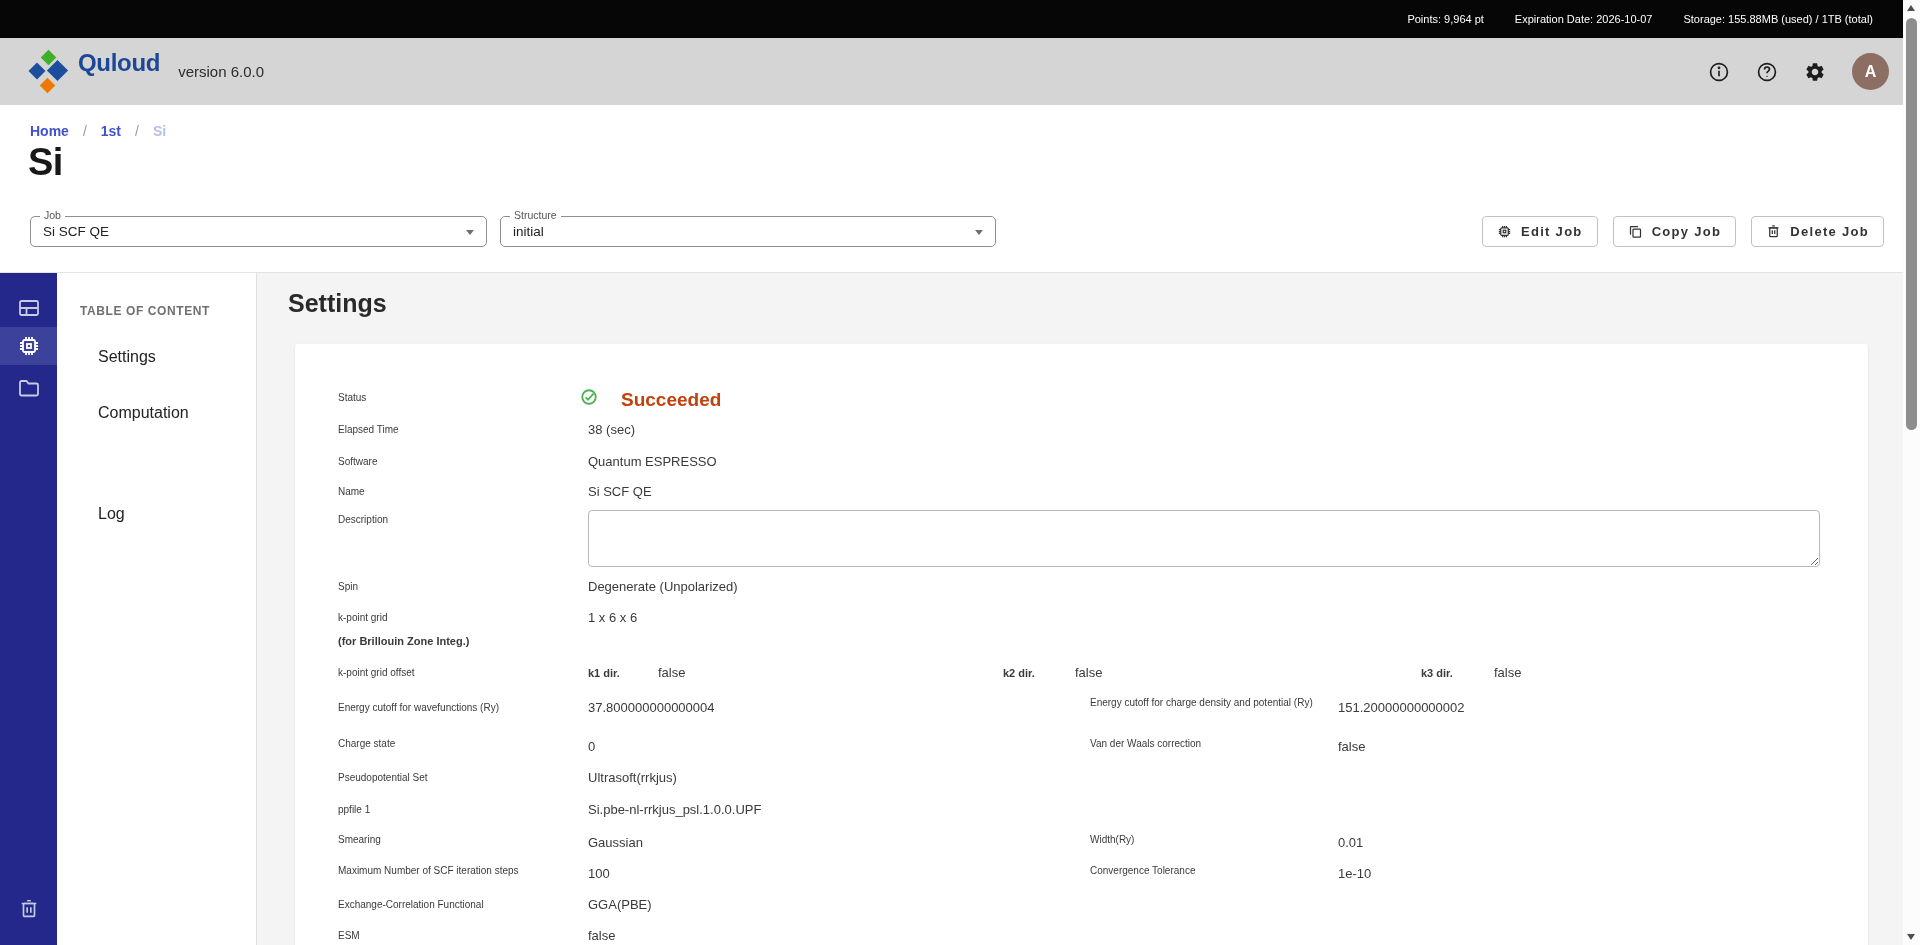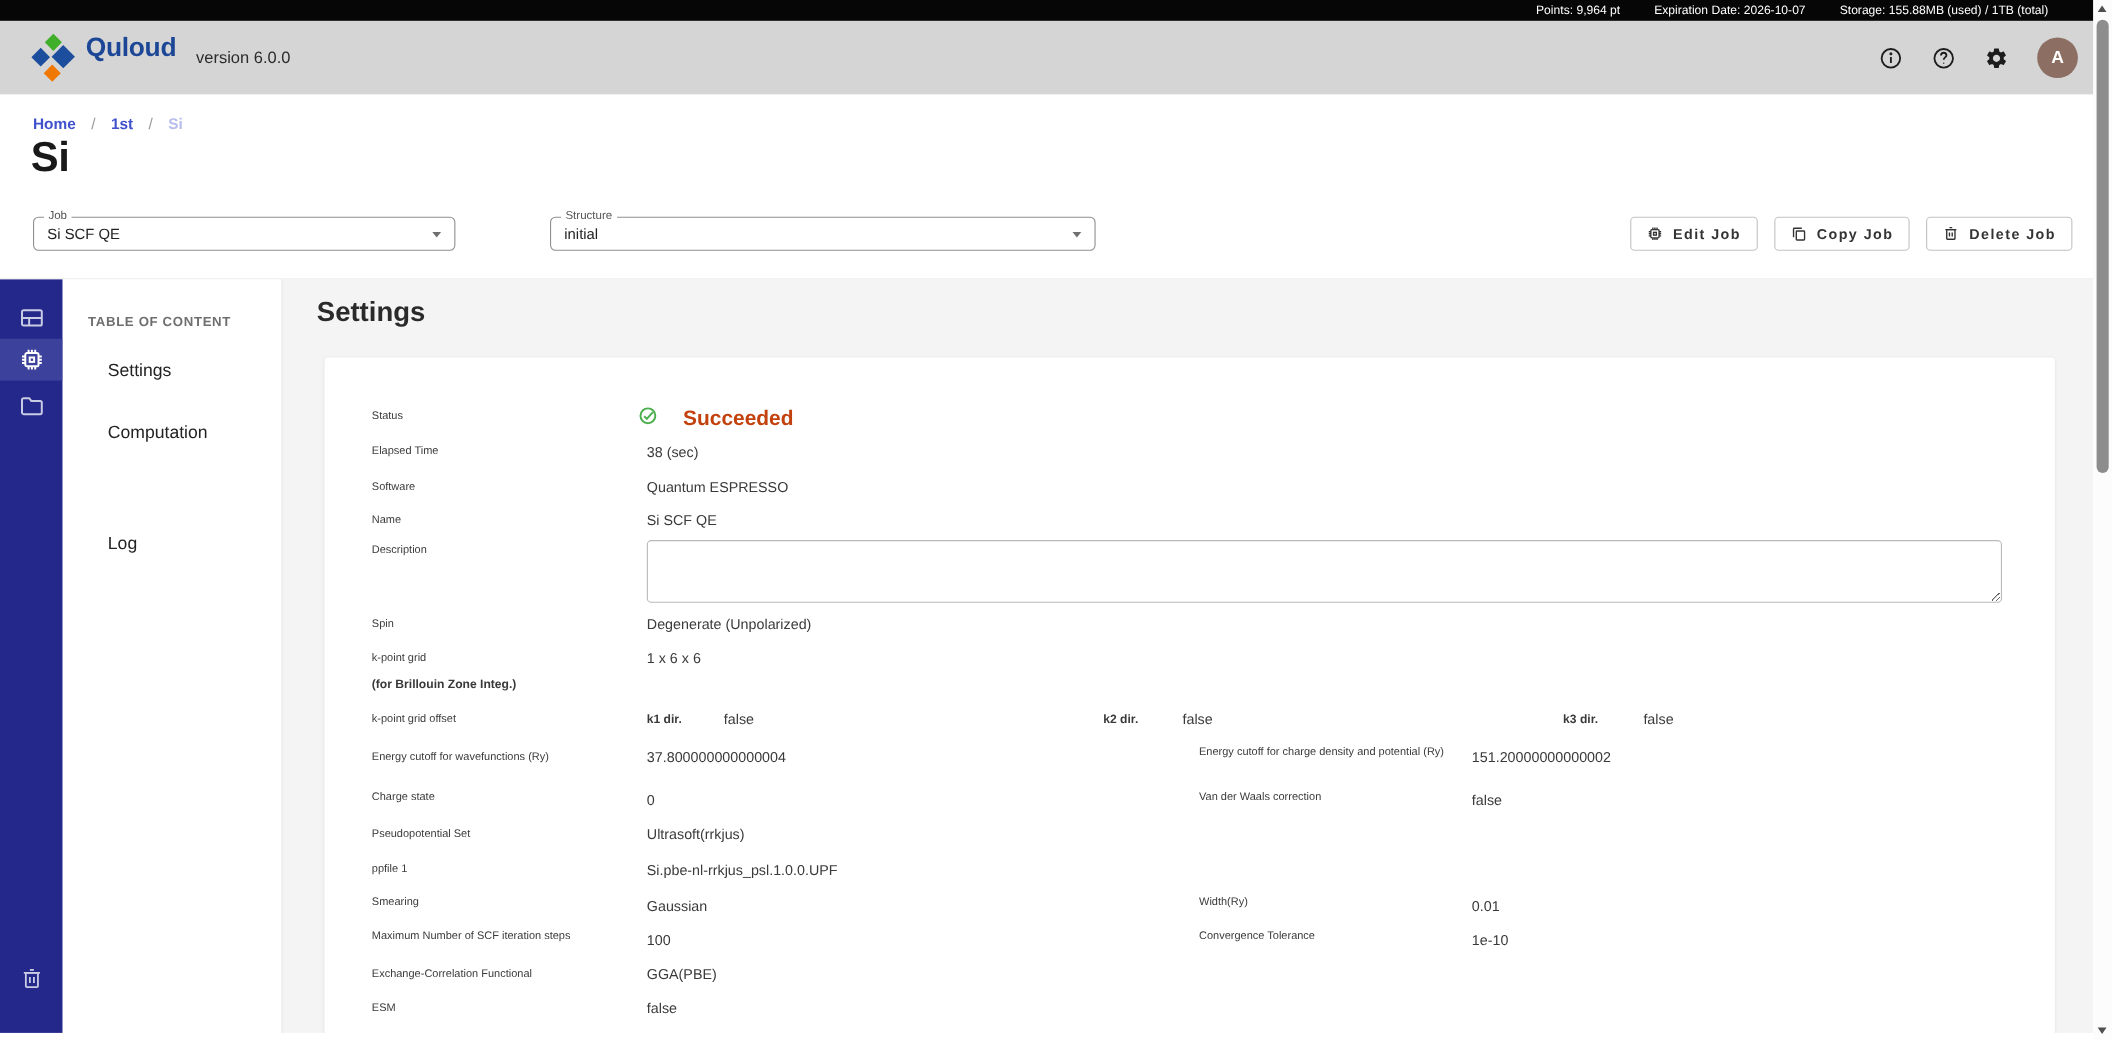--- a/index.html
+++ b/index.html
@@ -1,22 +1,22 @@
 <!DOCTYPE html>
 <html><head>
 <meta charset="utf-8">
 <style>
   * { box-sizing: border-box; margin: 0; padding: 0; }
   html, body { width: 1920px; height: 945px; overflow: hidden; background: #fff;
     font-family: "Liberation Sans", sans-serif; }
   .app { position: relative; width: 1903px; height: 945px; }
 
   
-  .topbar { height: 19px; background: #060606; color: #fff; display: flex;
-    justify-content: flex-end; align-items: center; gap: 31px; padding-right: 41px;
+  .topbar { height: 38px; background: #060606; color: #fff; display: flex;
+    justify-content: flex-end; align-items: center; gap: 31px; padding-right: 30px;
     font-size: 11px; }
 
   
   .header { height: 67px; background: #d5d5d5; display: flex; align-items: center;
     padding: 0 14px 0 30px; }
   .logo { display: flex; cursor: pointer; }
   .logo-marks { position: relative; width: 40px; height: 46px; }
   .dmt { position: absolute; transform: rotate(45deg); }
   .d-green  { width: 11px; height: 11px; left: 13px; top: 3px;  background: #3faf29; }
   .d-blue-l { width: 12px; height: 12px; left: 1px;  top: 16px; background: #1c4e9d; }
@@ -152,21 +152,21 @@
   <div class="band">
     <nav class="breadcrumb">
       <a>Home</a>
       <span class="sep">/</span>
       <a>1st</a>
       <span class="sep">/</span>
       <span class="current">Si</span>
     </nav>
     <h1 class="page-title">Si</h1>
 
-    <div class="mselect" style="left:30px;width:384px;">
+    <div class="mselect" style="left:30px;width:457px;">
       <span class="mlabel">Job</span>
       <span class="mvalue">Si SCF QE</span>
       <span class="marrow"></span>
     </div>
     <div class="mselect" style="left:500px;width:496px;">
       <span class="mlabel">Structure</span>
       <span class="mvalue">initial</span>
       <span class="marrow"></span>
     </div>
 

